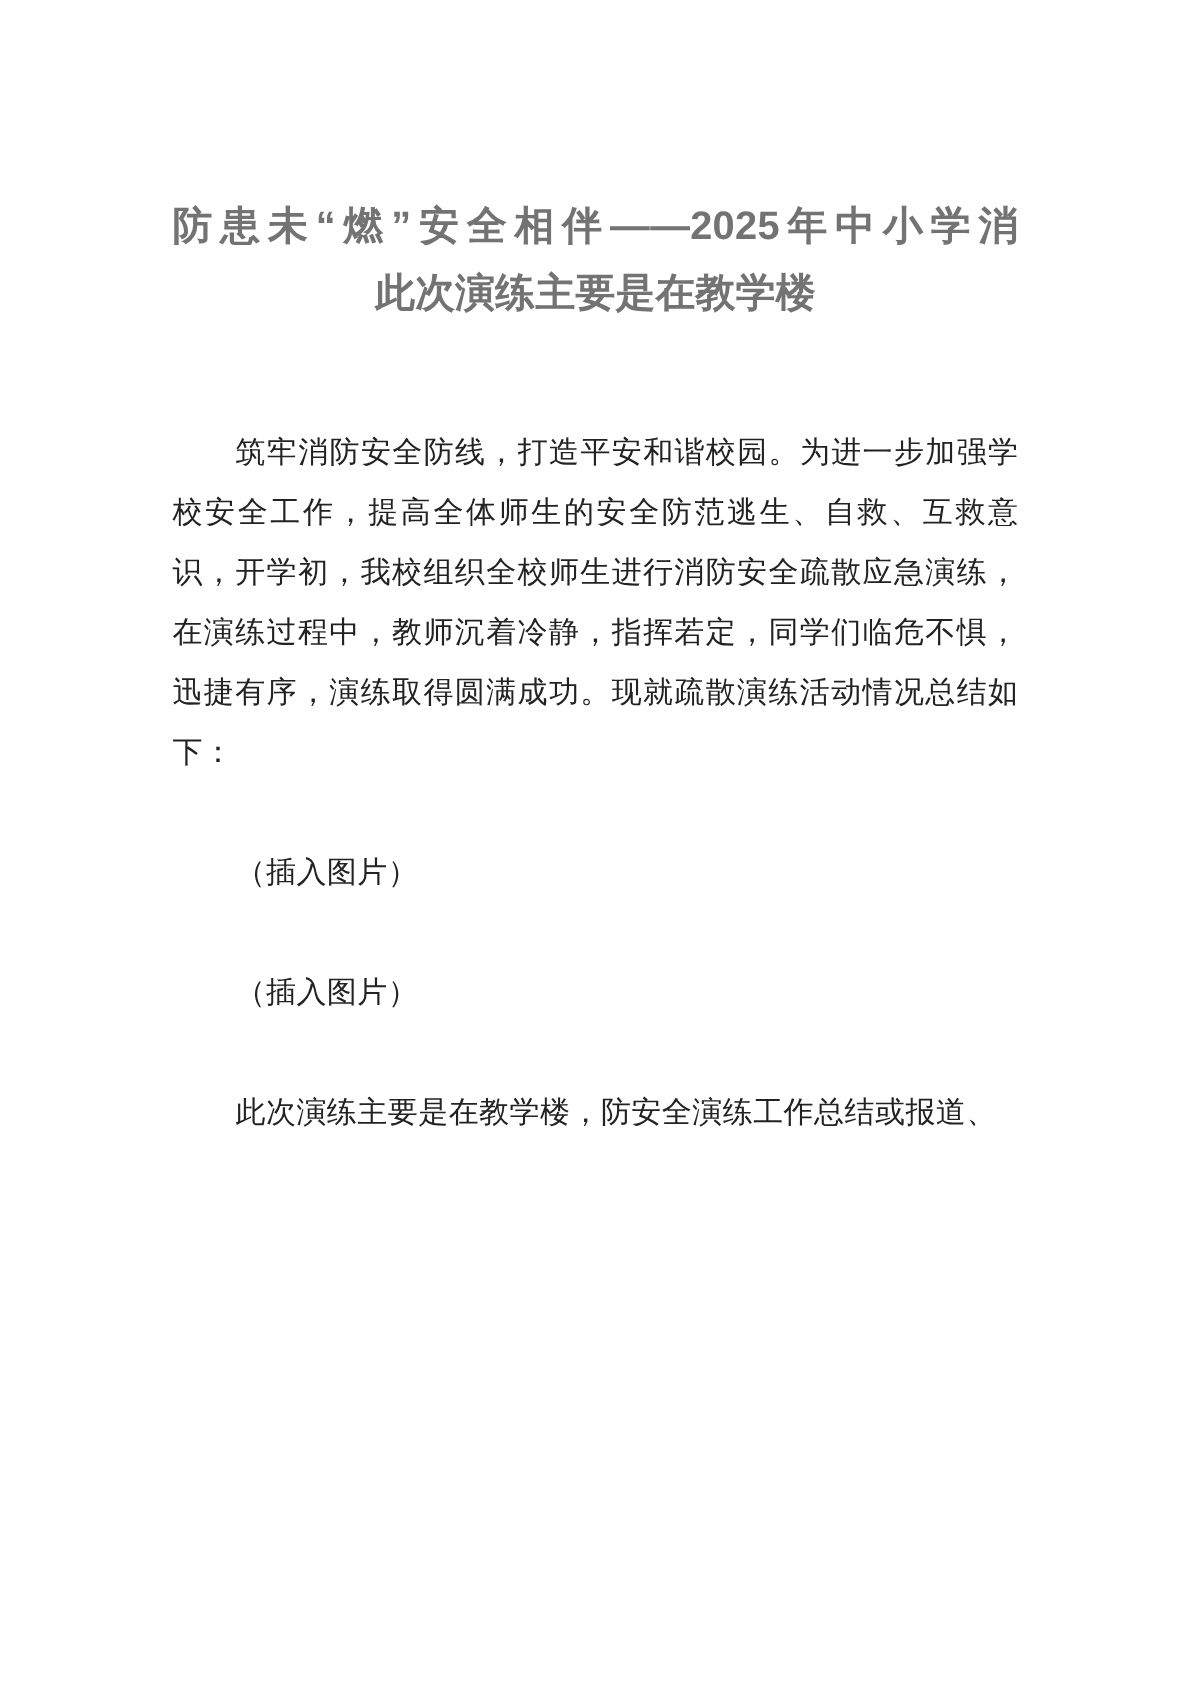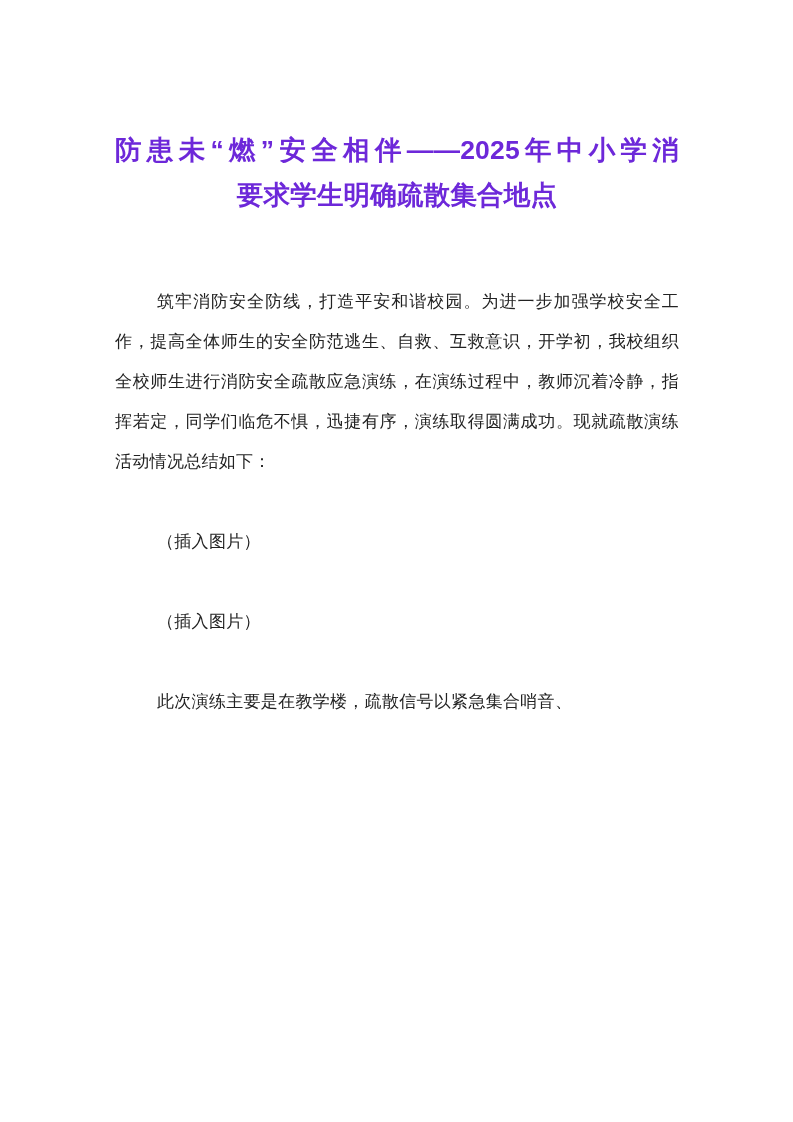--- a/index.html
+++ b/index.html
@@ -27,21 +27,21 @@
   .doc-title {
     margin: 0;
     padding: 0;
     font-family: "Liberation Sans", "DejaVu Sans", sans-serif;
     font-weight: bold;
     font-size: 26.5px;
     line-height: 45px;
     letter-spacing: 0.2px;
     text-align: justify;
     text-align-last: center;
-    color: #6d28d9;
+    color: #737373;
   }
   .title-block {
     position: absolute;
     left: 115px;
     top: 128px;
     width: 564px;
   }
   .title-line-1 {
     text-align: justify;
     text-align-last: justify;
@@ -59,21 +59,21 @@
     position: absolute;
     left: 115px;
     top: 282px;
     width: 564px;
   }
 
   p.para {
     margin: 0 0 0 0;
     padding: 0;
     font-family: "Liberation Serif", "DejaVu Serif", serif;
-    font-size: 17px;
+    font-size: 20px;
     line-height: 40px;
     text-align: justify;
     text-justify: inter-ideograph;
     text-indent: 42px;
     color: #222222;
     letter-spacing: 0.3px;
   }
   p.para.spacer-after {
     margin-bottom: 40px;
   }
@@ -82,24 +82,24 @@
   }
 </style>
 </head>
 <body>
 
 <div class="page">
 
   <div class="title-block">
     <h1 class="doc-title">
       <div class="title-line-1"><span>防患未“燃”安全相伴——</span><span class="title-num">2025</span><span>年中小学消</span></div>
-      <div class="title-line-2">要求学生明确疏散集合地点</div>
+      <div class="title-line-2">此次演练主要是在教学楼</div>
     </h1>
   </div>
 
   <div class="body-block">
     <p class="para spacer-after">筑牢消防安全防线，打造平安和谐校园。为进一步加强学校安全工作，提高全体师生的安全防范逃生、自救、互救意识，开学初，我校组织全校师生进行消防安全疏散应急演练，在演练过程中，教师沉着冷静，指挥若定，同学们临危不惧，迅捷有序，演练取得圆满成功。现就疏散演练活动情况总结如下：</p>
     <p class="para caption spacer-after">（插入图片）</p>
     <p class="para caption spacer-after">（插入图片）</p>
-    <p class="para">此次演练主要是在教学楼，疏散信号以紧急集合哨音、</p>
+    <p class="para">此次演练主要是在教学楼，防安全演练工作总结或报道、</p>
   </div>
 
 </div>
 
 </body></html>

